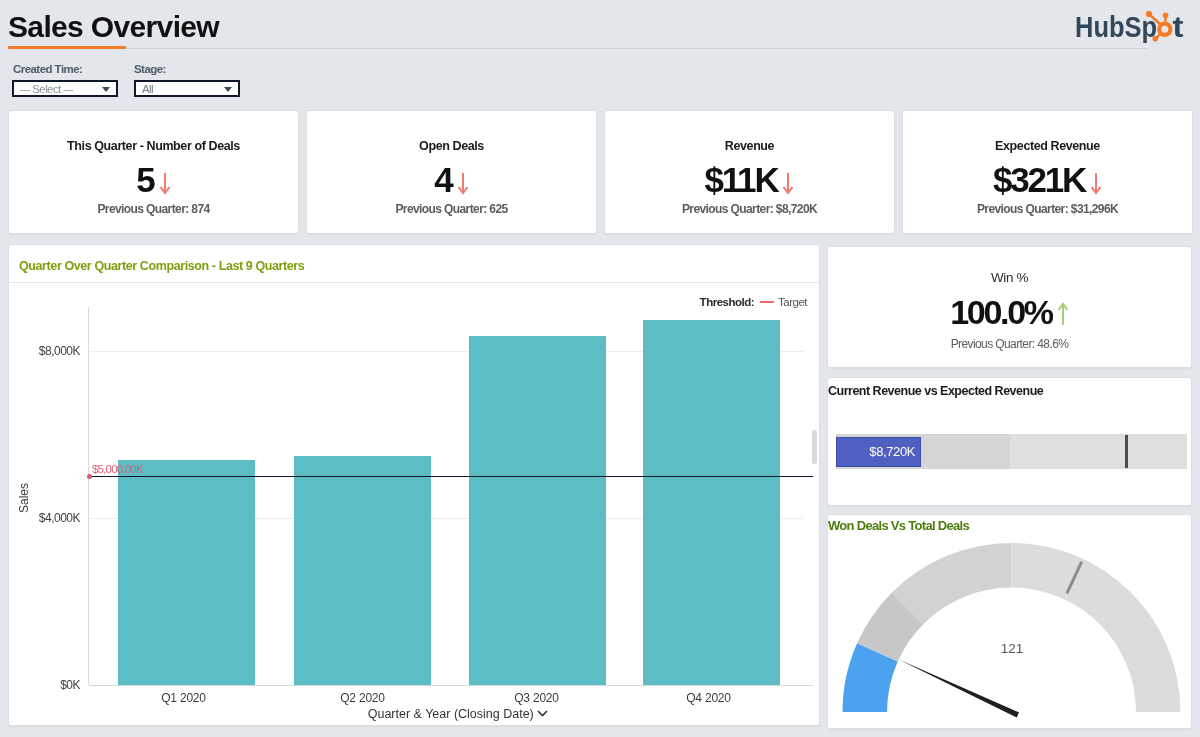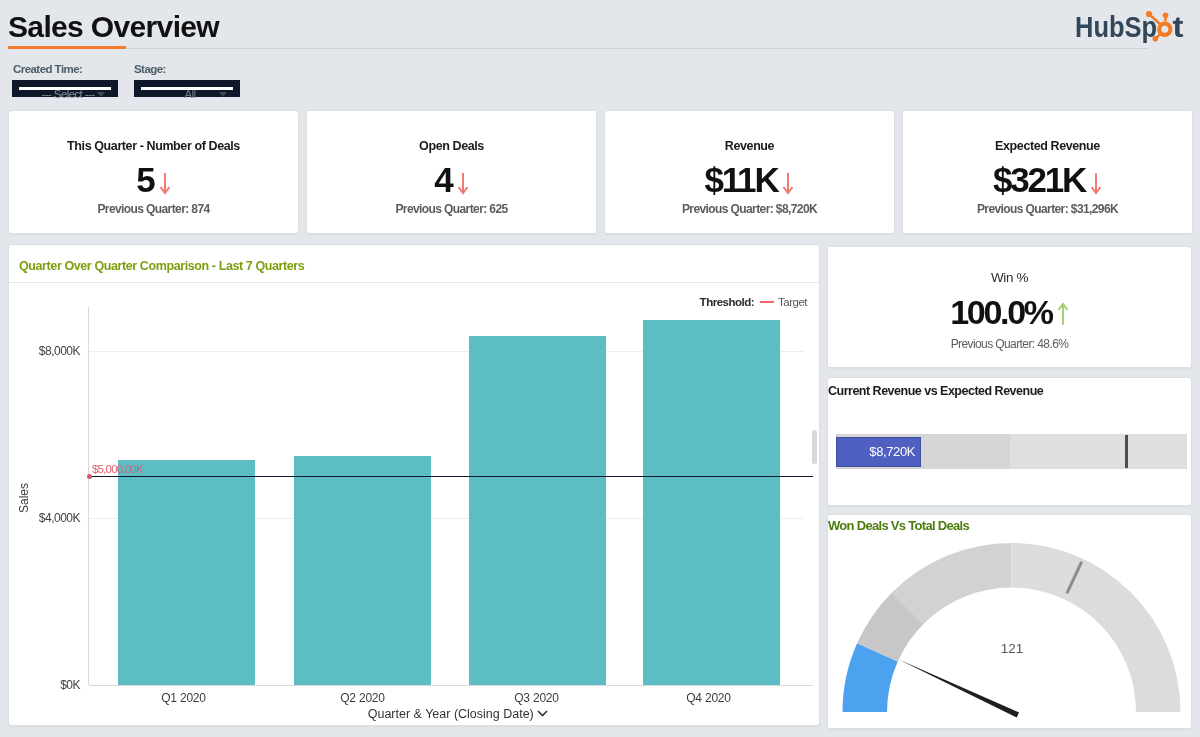--- a/index.html
+++ b/index.html
@@ -3,21 +3,21 @@
 <meta charset="utf-8">
 <style>
   html,body{margin:0;padding:0;}
   body{width:1200px;height:737px;background:#e3e7eb;font-family:"Liberation Sans",sans-serif;position:relative;overflow:hidden;}
   .abs{position:absolute;}
   .card{position:absolute;background:#fff;border:1px solid #dcdfe1;border-radius:3px;box-sizing:border-box;box-shadow:0 1px 2px rgba(0,0,0,0.04);}
   .title{position:absolute;left:8px;top:10px;font-size:30px;font-weight:bold;color:#111;letter-spacing:-0.65px;}
   .rule{position:absolute;left:8px;top:48px;width:1140px;height:1px;background:#cfd3d6;}
   .rule-orange{position:absolute;left:8px;top:46px;width:118px;height:3px;background:#f47b2a;}
   .flabel{position:absolute;font-size:11.5px;color:#4c5c68;font-weight:bold;letter-spacing:-0.55px;}
-  .dd{position:absolute;width:106px;height:17px;background:#fff;border:7px solid #0f172a;box-sizing:border-box;font-size:11.5px;color:#8b9198;line-height:15px;padding-left:6px;letter-spacing:-0.6px;text-align:center;}
+  .dd{position:absolute;width:106px;height:17px;background:#fff;border:2px solid #0f172a;box-sizing:border-box;font-size:11.5px;color:#8b9198;line-height:15px;padding-left:6px;letter-spacing:-0.6px;}
   .dd .tri{position:absolute;right:6px;top:5px;width:0;height:0;border-left:4px solid transparent;border-right:4px solid transparent;border-top:5px solid #3c4852;}
   .kpi{top:110px;height:124px;width:291px;text-align:center;}
   .kpi .t{margin-top:28px;font-size:12.5px;font-weight:bold;color:#1b1b1b;letter-spacing:-0.4px;}
   .kpi .v{margin-top:8px;font-size:35px;font-weight:bold;color:#111;line-height:38px;letter-spacing:-2.2px;}
   .kpi .p{margin-top:0px;font-size:12px;color:#5c5c5c;letter-spacing:-0.6px;font-weight:bold;}
   .arrow{display:inline-block;vertical-align:-3px;margin-left:5px;}
   
   #chart{left:8px;top:244px;width:812px;height:482px;}
   #chart .hd{position:absolute;left:0;top:0;width:100%;height:38px;border-bottom:1px solid #e7e7e7;box-sizing:border-box;}
   #chart .hd .tt{position:absolute;left:10px;top:14px;font-size:12.5px;font-weight:bold;color:#7ba00d;letter-spacing:-0.4px;}
@@ -108,21 +108,21 @@
           <g stroke="#f37a72" stroke-width="2" fill="none">
             <line x1="6" y1="1" x2="6" y2="21"></line>
             <polyline points="1.5,15 6,21 10.5,15"></polyline>
           </g>
         </svg></span></div>
     <div class="p">Previous Quarter: $31,296K</div>
   </div>
 
   <div class="card" id="chart">
     <div class="hd">
-      <div class="tt">Quarter Over Quarter Comparison - Last 7 Quarters</div>
+      <div class="tt">Quarter Over Quarter Comparison - Last 9 Quarters</div>
     </div>
     <div class="legend"><b>Threshold:</b><span class="line"></span><span class="tg">Target</span></div>
     <div class="grid" style="left:80px;top:106px;width:715px;"></div>
     <div class="grid" style="left:80px;top:273px;width:715px;"></div>
     <div class="axisline" style="left:79px;top:62px;width:1px;height:378px;"></div>
     <div class="axisline" style="left:80px;top:440px;width:724px;height:1px;"></div>
     <div class="ylab" style="left:11px;top:99px;">$8,000K</div>
     <div class="ylab" style="left:11px;top:266px;">$4,000K</div>
     <div class="ylab" style="left:11px;top:433px;">$0K</div>
     <div class="bar" style="left:109px;top:215px;width:137px;height:225px;"></div>

